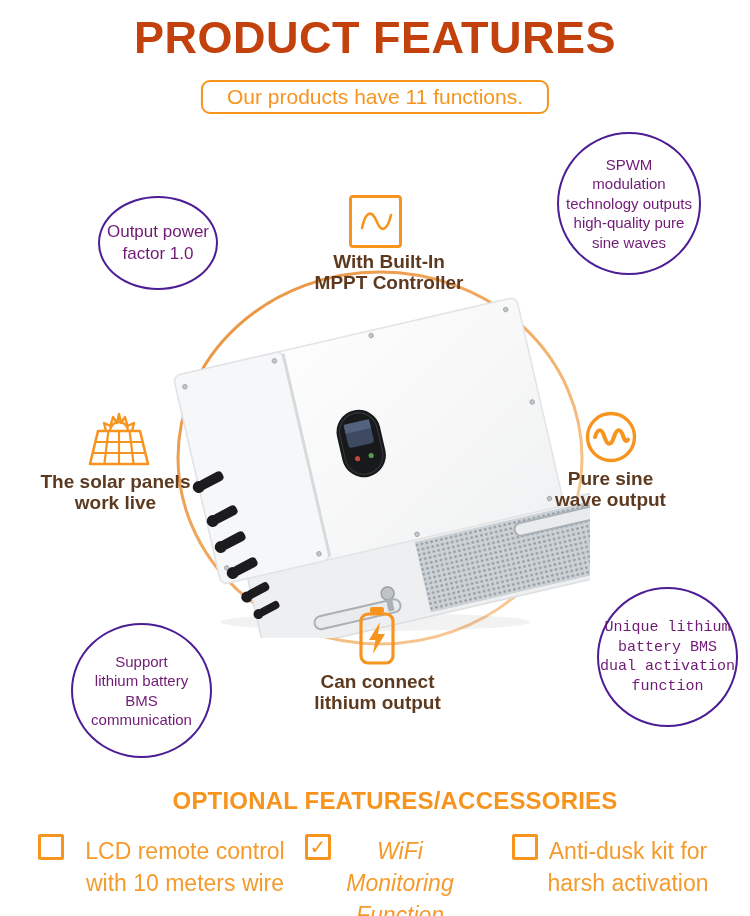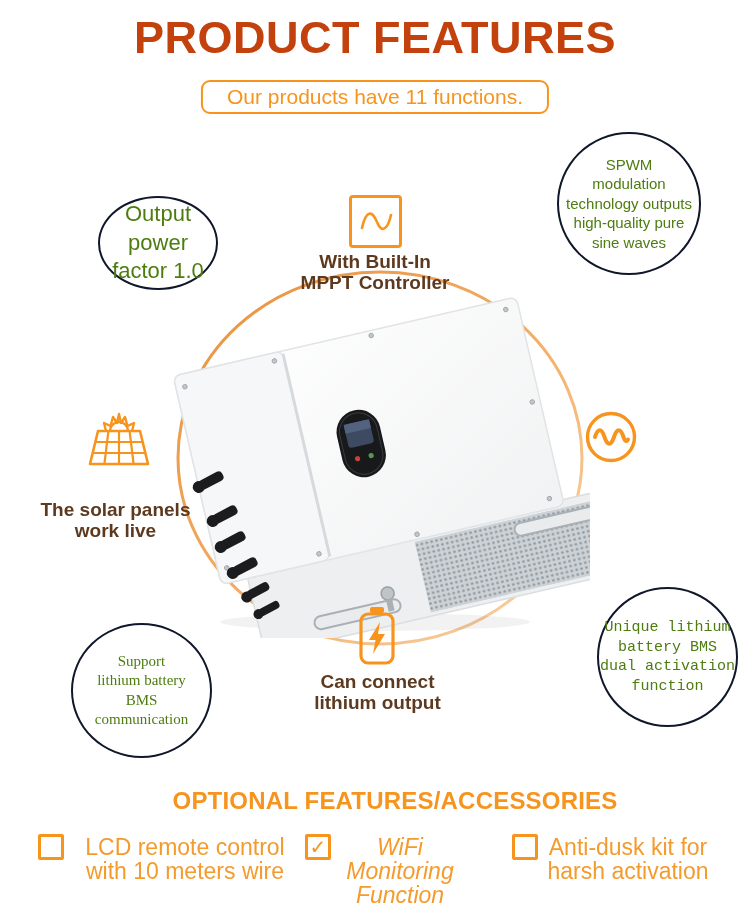--- a/index.html
+++ b/index.html
@@ -17,48 +17,48 @@
   .subtitle-badge{
     top:80px;left:50%;transform:translateX(-50%);
     border:2px solid #F7941E;border-radius:9px;padding:3px 24px;
     font-size:21px;color:#F7941E;white-space:nowrap;
   }
   
   .layer{left:0;top:0;width:750px;height:916px;pointer-events:none;}
   .device-svg{left:170px;top:282px;width:420px;height:356px;}
   
   .bubble{
-    border:2px solid #0f172a;border-radius:50%;
+    border:2px solid #4c1d95;border-radius:50%;
     display:flex;align-items:center;justify-content:center;text-align:center;
-    color:#4d7c0f;font-size:15px;line-height:1.3;
-  }
-  .b1{left:98px;top:196px;width:116px;height:90px;font-size:22px;justify-content:flex-end;}
+    color:#701a75;font-size:15px;line-height:1.3;
+  }
+  .b1{left:98px;top:196px;width:116px;height:90px;font-size:17px;}
   .b2{left:557px;top:132px;width:140px;height:139px;}
-  .b3{left:71px;top:623px;width:137px;height:131px;font-family:Liberation Serif, serif;}
+  .b3{left:71px;top:623px;width:137px;height:131px;}
   .b4{left:597px;top:587px;width:137px;height:136px;font-family:Liberation Mono, monospace;}
   
   .dark-label{
     text-align:center;color:#5D3A1F;font-weight:bold;font-size:19px;line-height:21px;
   }
   .icon-box{
     border:3.5px solid #F7941E;border-radius:4px;background:#fff;
     display:flex;align-items:center;justify-content:center;
   }
   
   .optional-heading{
     left:0;top:787px;width:750px;text-align:center;
     font-size:24px;font-weight:bold;color:#F7941E;letter-spacing:.2px;padding-left:20px;
   }
   .checkbox{
     width:20px;height:20px;border:3px solid #F7941E;border-radius:2px;background:#fff;
     display:flex;align-items:center;justify-content:center;
     color:#F7941E;font-size:20px;line-height:20px;
   }
   .opt-label{
-    text-align:center;color:#F49B2D;font-size:23px;line-height:24px;
+    text-align:center;color:#F49B2D;font-size:23px;line-height:32px;
   }
 </style>
 </head>
 <body>
 
 <div class="page">
 
   <div class="abs title">PRODUCT FEATURES</div>
   <div class="abs subtitle-badge">Our products have 11 functions.</div>
 
@@ -170,44 +170,46 @@
 battery BMS
 dual activation
 function</span>
   </div>
 
   <div class="abs icon-box" style="left:349px;top:195px;width:47px;height:47px;">
     <svg width="40" height="40" viewBox="0 0 40 40">
       <path d="M6 26 C 10 8, 16 8, 21 20 C 25 30, 31 30, 35 13" fill="none" stroke="#F7941E" stroke-width="2.6" stroke-linecap="round"></path>
     </svg>
   </div>
-  <div class="abs dark-label pre" style="left:265px;top:251px;width:220px;">With Built-In
+  <div class="abs dark-label pre" style="left:279px;top:251px;width:220px;">With Built-In
 MPPT Controller</div>
 
   <svg class="abs" style="left:86px;top:411px;" width="66" height="56" viewBox="0 0 66 56">
     <g fill="none" stroke="#F7941E" stroke-width="2.4" stroke-linejoin="round">
       <path d="M20 20 L18 12 L24.5 15 L27 6 L31 12 L33 3 L35 12 L39 6 L41.5 15 L48 12 L46 20"></path>
       <path d="M24 20 A9 9 0 0 1 42 20"></path>
     </g>
     <polygon points="12,20 54,20 62,53 4,53" fill="#ffffff" stroke="#F7941E" stroke-width="2.6" stroke-linejoin="round"></polygon>
     <g fill="none" stroke="#F7941E" stroke-width="2.2">
       <line x1="22.4" y1="20" x2="18.4" y2="53"></line>
       <line x1="33" y1="20" x2="33" y2="53"></line>
       <line x1="43.6" y1="20" x2="47.6" y2="53"></line>
       <line x1="9.4" y1="31" x2="56.6" y2="31"></line>
       <line x1="6.8" y1="42" x2="59.2" y2="42"></line>
     </g>
   </svg>
-  <div class="abs dark-label pre" style="left:23px;top:471px;width:185px;margin-top:28px;">The solar panels
+  <div class="abs dark-label pre" style="left:23px;top:471px;width:185px;">The solar panels
 work live</div>
 
   <svg class="abs" style="left:584px;top:410px;" width="54" height="54" viewBox="0 0 54 54">
     <circle cx="27" cy="27" r="23.5" fill="none" stroke="#F7941E" stroke-width="3.4"></circle>
     <path d="M11 27 C14 18,17.5 18,20.5 27 C23.5 36,27 36,30 27 C33 18,36.5 18,39.5 27 C41 31.5,42.5 32,44 29.5" fill="none" stroke="#F7941E" stroke-width="4" stroke-linecap="round"></path>
   </svg>
+  <div class="abs dark-label pre" style="left:528px;top:468px;width:165px;">Pure sine
+wave output</div>
 
   <svg class="abs" style="left:356px;top:606px;" width="42" height="60" viewBox="0 0 42 60">
     <rect x="14" y="1" width="14" height="6" rx="2" fill="#F7941E"></rect>
     <rect x="5" y="8" width="32" height="49" rx="7" fill="none" stroke="#F7941E" stroke-width="3.2"></rect>
     <polygon points="24,16 13,34 19.5,34 17,48 29,28 22,28" fill="#F7941E"></polygon>
   </svg>
   <div class="abs dark-label pre" style="left:285px;top:671px;width:185px;">Can connect
 lithium output</div>
 
   <div class="abs optional-heading">OPTIONAL FEATURES/ACCESSORIES</div>

